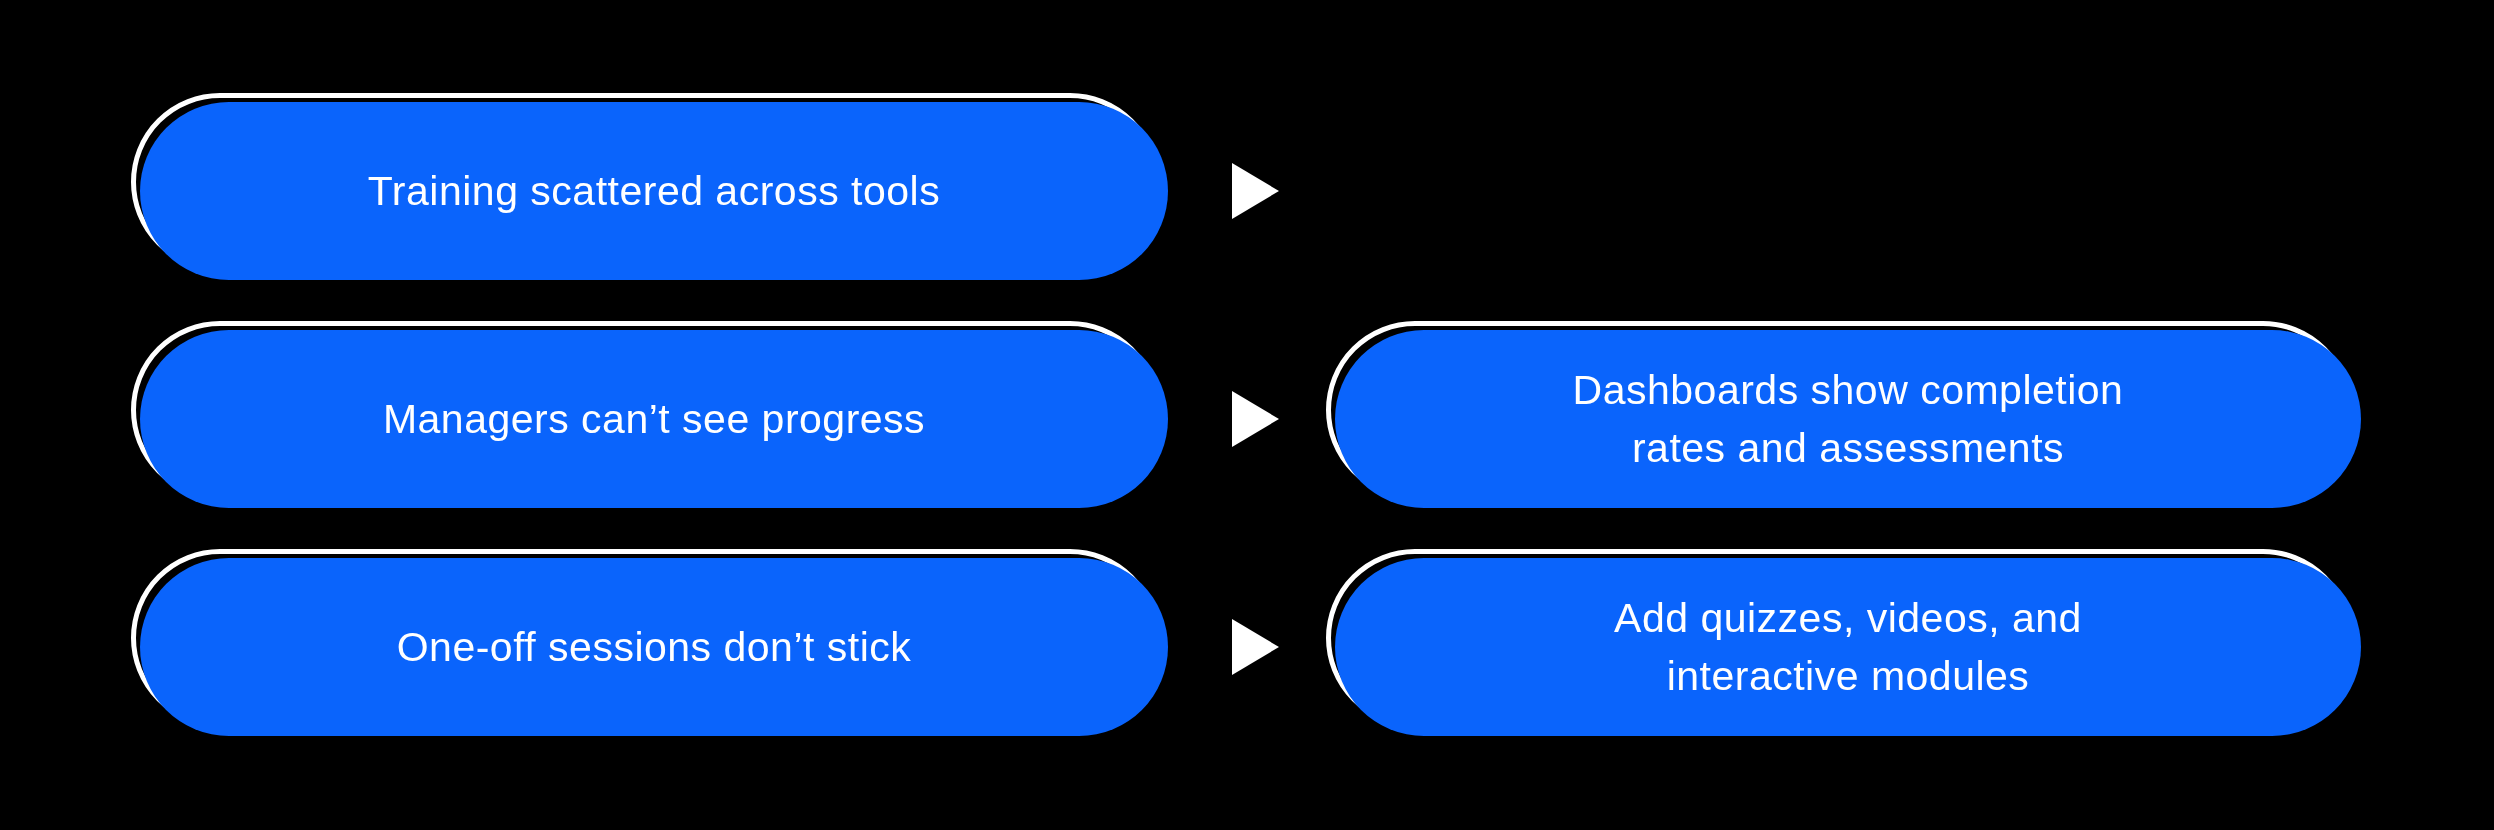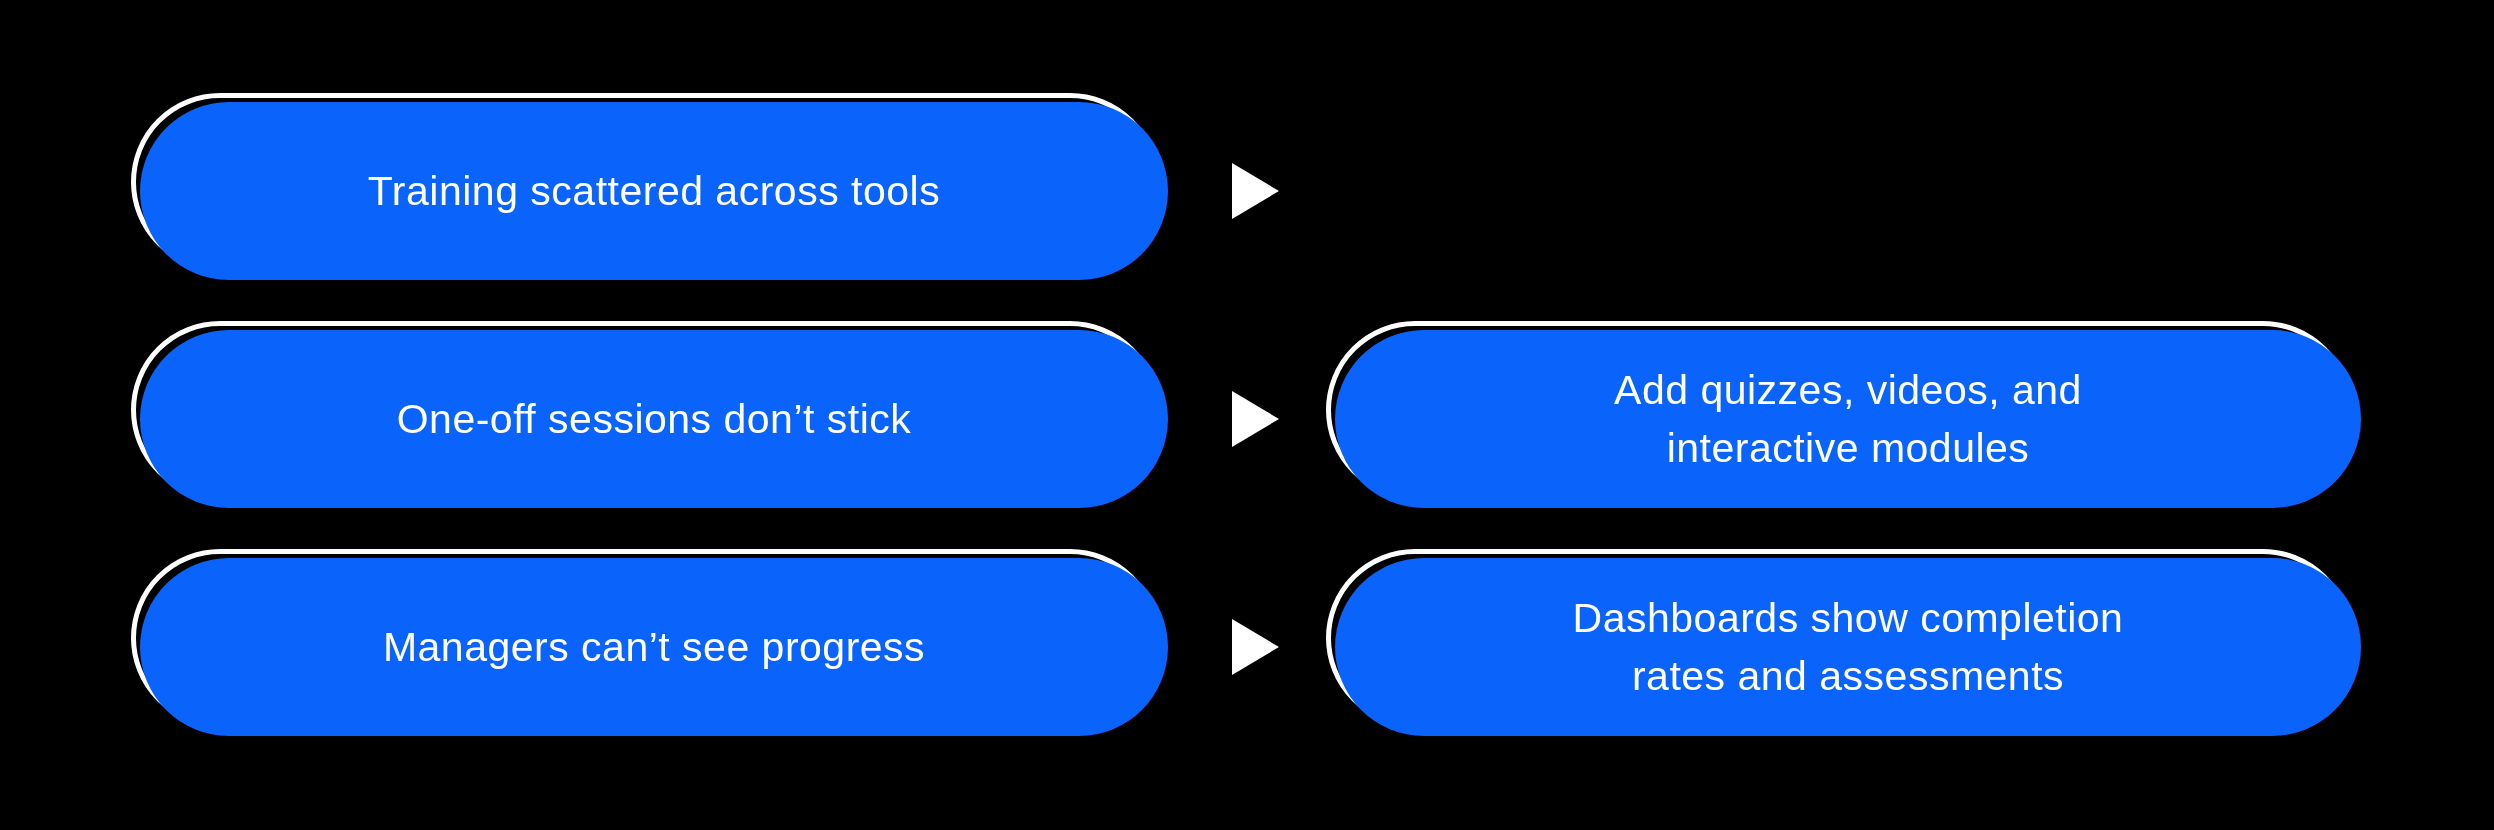--- a/index.html
+++ b/index.html
@@ -84,47 +84,47 @@
         <div class="label">Training scattered across tools</div>
       </div>
     </div>
     <div class="arrow"></div>
   </div>
 
   <div class="row">
     <div class="pill-wrap left">
       <div class="pill-outline"></div>
       <div class="pill">
+        <div class="label">Managers can’t see progress</div>
+      </div>
+    </div>
+    <div class="arrow"></div>
+    <div class="pill-wrap right">
+      <div class="pill-outline"></div>
+      <div class="pill">
+        <div class="label">
+          <div>Dashboards show completion</div>
+          <div>rates and assessments</div>
+        </div>
+      </div>
+    </div>
+  </div>
+
+  <div class="row">
+    <div class="pill-wrap left">
+      <div class="pill-outline"></div>
+      <div class="pill">
         <div class="label">One-off sessions don’t stick</div>
       </div>
     </div>
     <div class="arrow"></div>
     <div class="pill-wrap right">
       <div class="pill-outline"></div>
       <div class="pill">
         <div class="label">
           <div>Add quizzes, videos, and</div>
           <div>interactive modules</div>
         </div>
       </div>
     </div>
   </div>
 
-  <div class="row">
-    <div class="pill-wrap left">
-      <div class="pill-outline"></div>
-      <div class="pill">
-        <div class="label">Managers can’t see progress</div>
-      </div>
-    </div>
-    <div class="arrow"></div>
-    <div class="pill-wrap right">
-      <div class="pill-outline"></div>
-      <div class="pill">
-        <div class="label">
-          <div>Dashboards show completion</div>
-          <div>rates and assessments</div>
-        </div>
-      </div>
-    </div>
-  </div>
-
 </div>
 
 </body></html>

